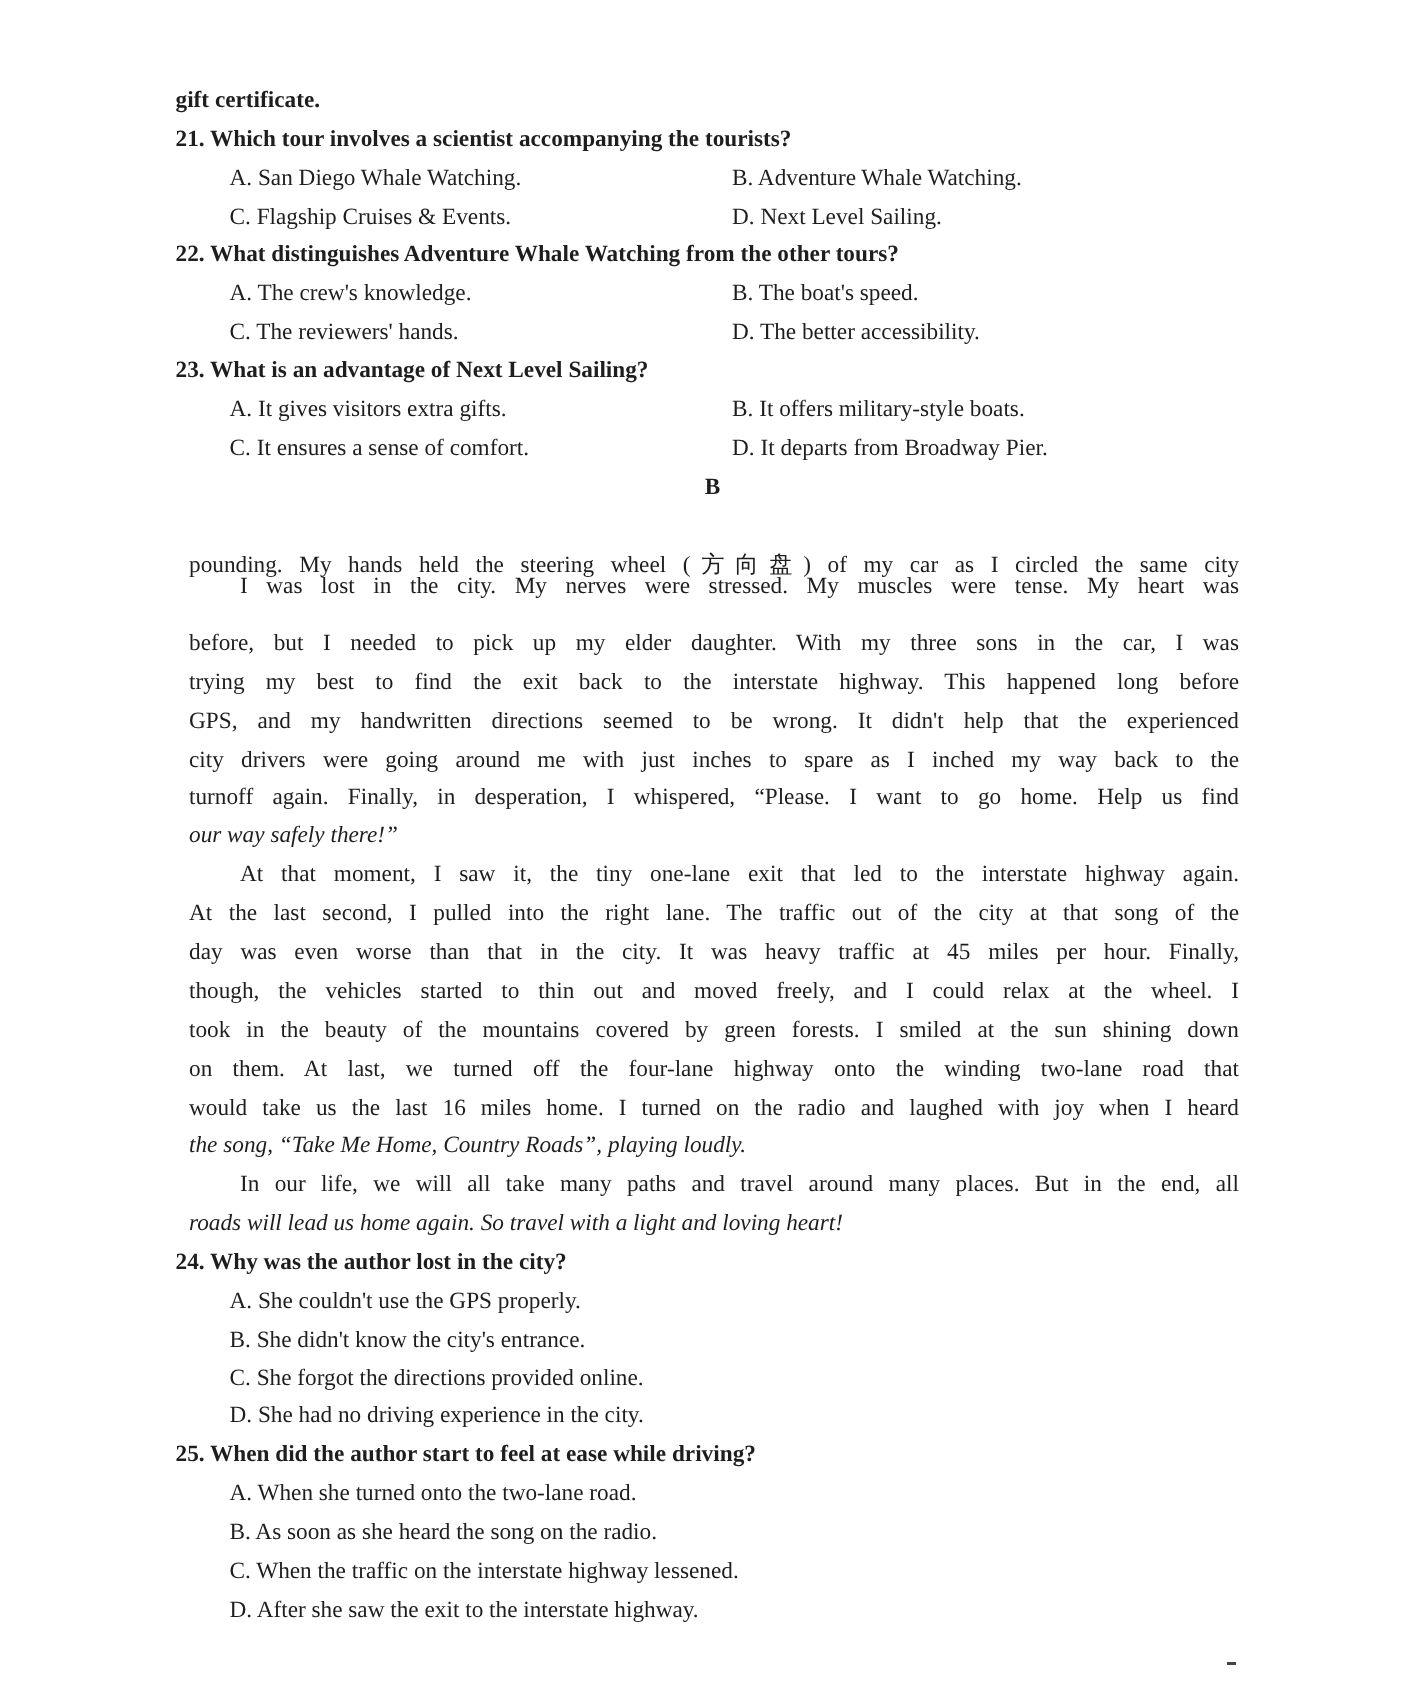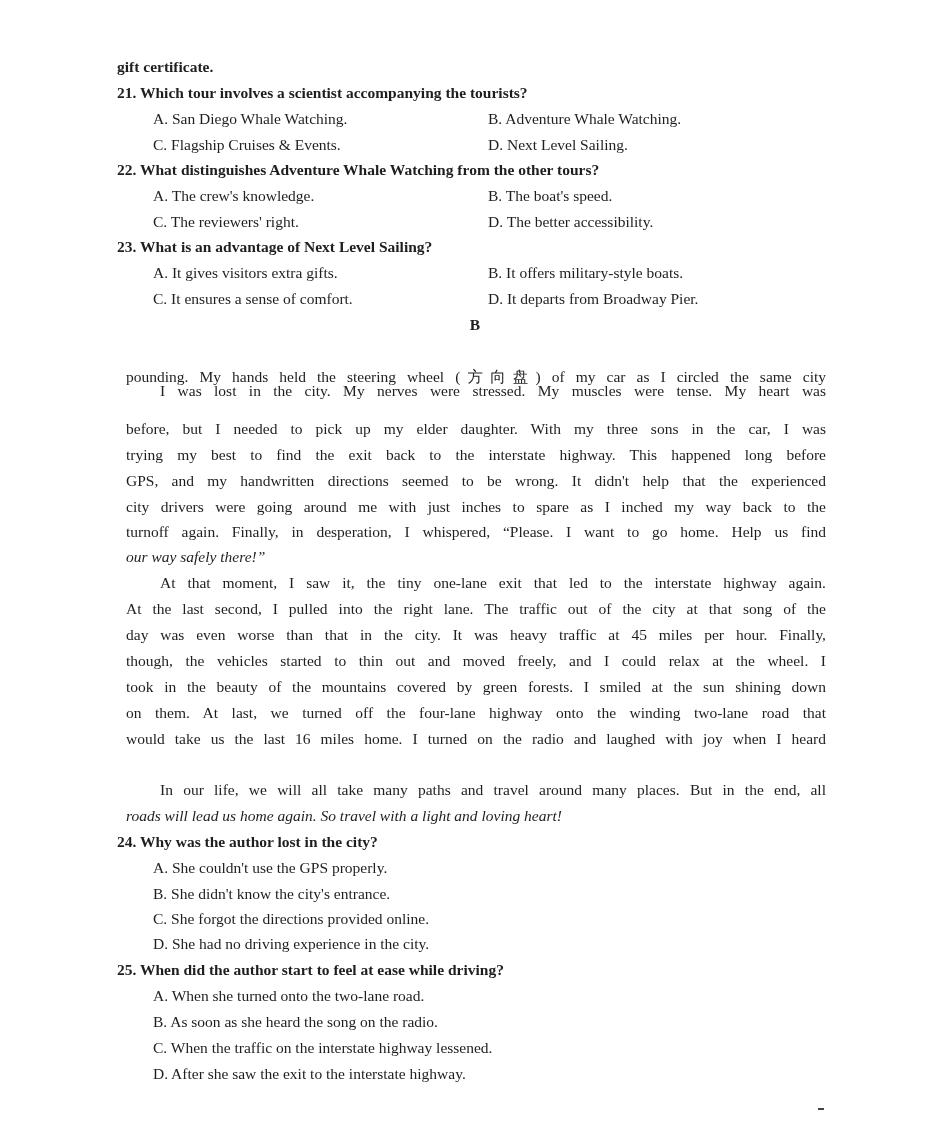--- a/index.html
+++ b/index.html
@@ -28,21 +28,21 @@
 
   <div class="line q" style="top:83px">21. Which tour involves a scientist accompanying the tourists?</div>
   <div class="line optL" style="top:109px">A. San Diego Whale Watching.</div>
   <div class="line optR" style="top:109px">B. Adventure Whale Watching.</div>
   <div class="line optL" style="top:135px">C. Flagship Cruises &amp; Events.</div>
   <div class="line optR" style="top:135px">D. Next Level Sailing.</div>
 
   <div class="line q" style="top:160px">22. What distinguishes Adventure Whale Watching from the other tours?</div>
   <div class="line optL" style="top:186px">A. The crew's knowledge.</div>
   <div class="line optR" style="top:186px">B. The boat's speed.</div>
-  <div class="line optL" style="top:212px">C. The reviewers' right.</div>
+  <div class="line optL" style="top:212px">C. The reviewers' hands.</div>
   <div class="line optR" style="top:212px">D. The better accessibility.</div>
 
   <div class="line q" style="top:237px">23. What is an advantage of Next Level Sailing?</div>
   <div class="line optL" style="top:263px">A. It gives visitors extra gifts.</div>
   <div class="line optR" style="top:263px">B. It offers military-style boats.</div>
   <div class="line optL" style="top:289px">C. It ensures a sense of comfort.</div>
   <div class="line optR" style="top:289px">D. It departs from Broadway Pier.</div>
 
   <div class="line section" style="top:315px">B</div>
 
@@ -55,20 +55,21 @@
   <div class="just" style="top:522px">turnoff again. Finally, in desperation, I whispered, “Please. I want to go home. Help us find</div>
   <div class="just last" style="top:547px">our way safely there!”</div>
 
   <div class="just" style="top:573px; left:160px; width:666px;">At that moment, I saw it, the tiny one-lane exit that led to the interstate highway again.</div>
   <div class="just" style="top:599px">At the last second, I pulled into the right lane. The traffic out of the city at that song of the</div>
   <div class="just" style="top:625px">day was even worse than that in the city. It was heavy traffic at 45 miles per hour. Finally,</div>
   <div class="just" style="top:651px">though, the vehicles started to thin out and moved freely, and I could relax at the wheel. I</div>
   <div class="just" style="top:677px">took in the beauty of the mountains covered by green forests. I smiled at the sun shining down</div>
   <div class="just" style="top:703px">on them. At last, we turned off the four-lane highway onto the winding two-lane road that</div>
   <div class="just" style="top:729px">would take us the last 16 miles home. I turned on the radio and laughed with joy when I heard</div>
+  <div class="just last" style="top:754px">the song, “Take Me Home, Country Roads”, playing loudly.</div>
 
   <div class="just" style="top:780px; left:160px; width:666px;">In our life, we will all take many paths and travel around many places. But in the end, all</div>
   <div class="just last" style="top:806px">roads will lead us home again. So travel with a light and loving heart!</div>
 
   <div class="line q" style="top:832px">24. Why was the author lost in the city?</div>
   <div class="line optL" style="top:858px">A. She couldn't use the GPS properly.</div>
   <div class="line optL" style="top:884px">B. She didn't know the city's entrance.</div>
   <div class="line optL" style="top:909px">C. She forgot the directions provided online.</div>
   <div class="line optL" style="top:934px">D. She had no driving experience in the city.</div>
 

